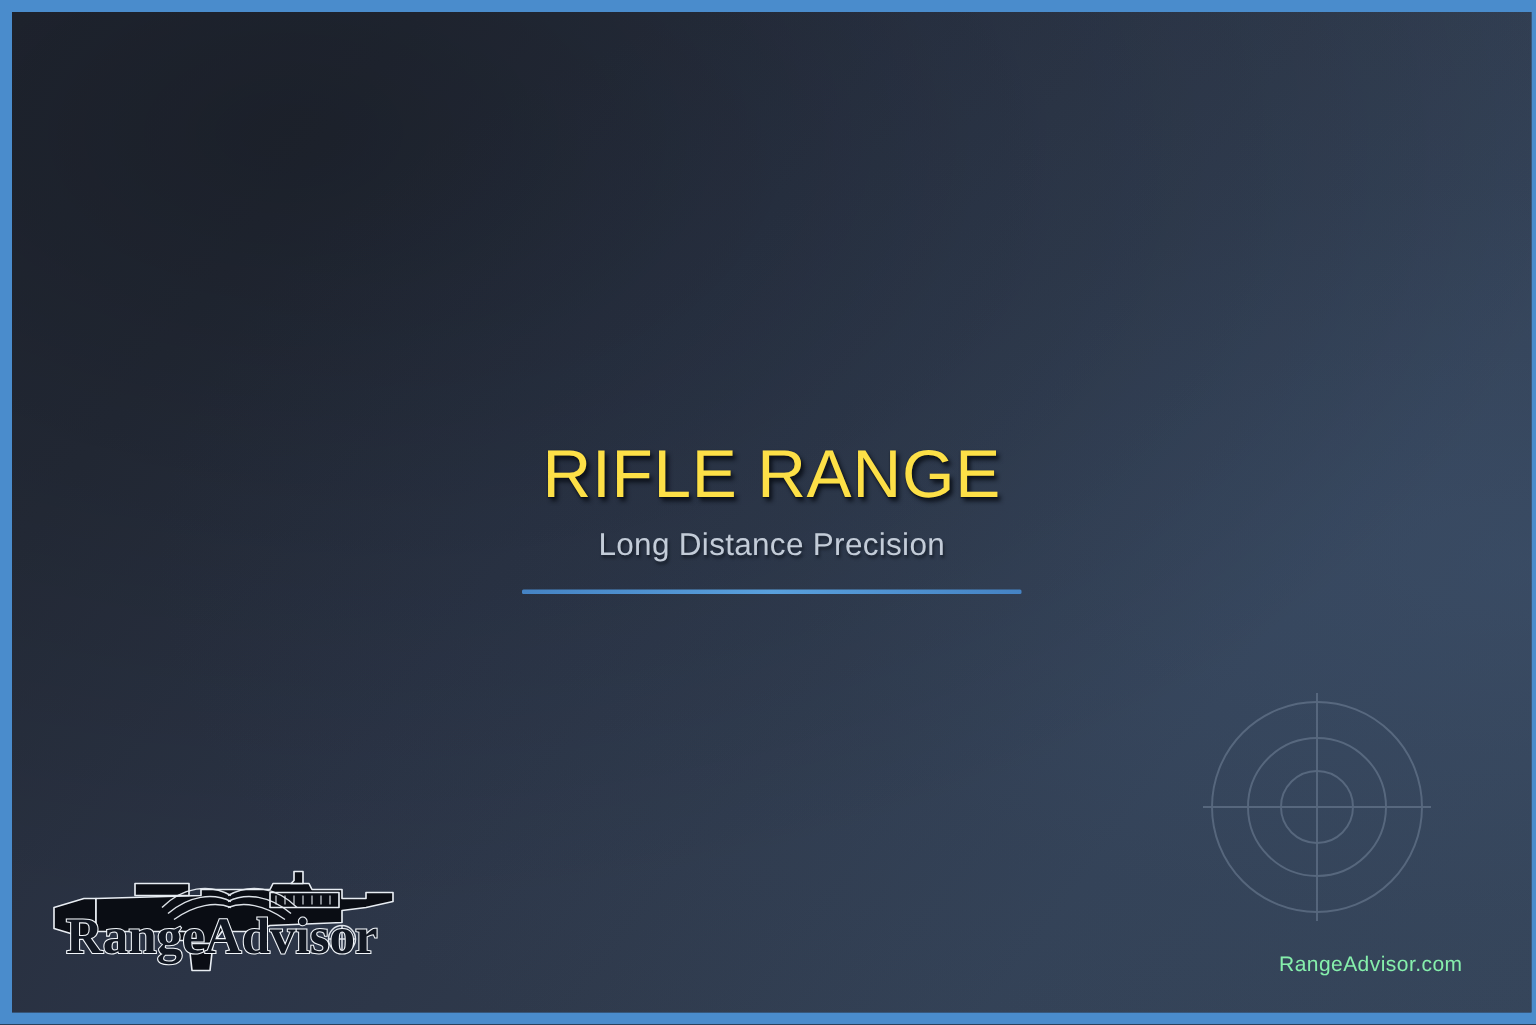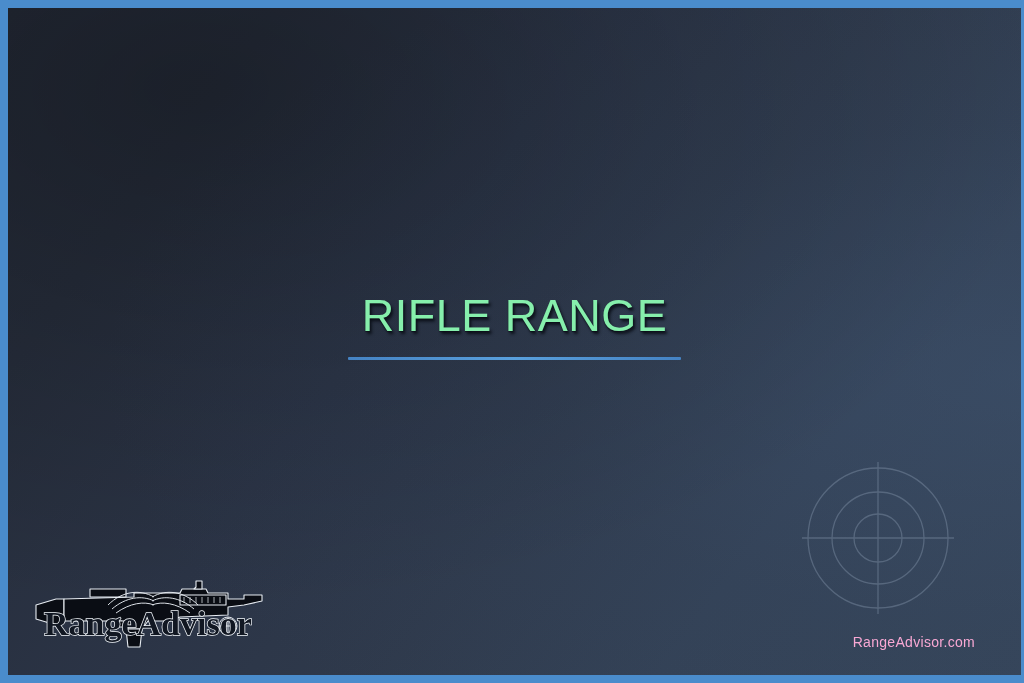--- a/index.html
+++ b/index.html
@@ -72,21 +72,21 @@
     left: 0;
     right: 0;
     top: 285px;
     text-align: center;
   }
   .slide-title {
     margin: 0;
     font-size: 45px;
     font-weight: 400;
     letter-spacing: 0.5px;
-    color: #86efac;
+    color: #fde047;
     line-height: 1.04;
     text-shadow: 2px 3px 3px rgba(8,12,20,0.88),
                  0 1px 1px rgba(8,12,20,0.7);
   }
   .slide-subtitle {
     margin: 12px 0 0 0;
     font-size: 21px;
     font-weight: 400;
     color: #c3ccd8;
     letter-spacing: 0.2px;
@@ -109,21 +109,21 @@
     height: 80px;
     text-decoration: underline;
   }
 
   
   .watermark {
     position: absolute;
     right: 46px;
     bottom: 25px;
     font-size: 14px;
-    color: #f9a8d4;
+    color: #86efac;
     letter-spacing: 0.3px;
   }
 </style>
 </head>
 <body>
 
 <div id="slide">
 
   <div class="bg-gradient"></div>
   <div class="bg-sheen"></div>
@@ -136,20 +136,21 @@
         <circle cx="77" cy="77" r="46"></circle>
         <circle cx="77" cy="77" r="24"></circle>
         <line x1="1" y1="77" x2="153" y2="77"></line>
         <line x1="77" y1="1" x2="77" y2="153"></line>
       </g>
     </svg>
   </div>
 
   <div class="title-block">
     <h1 class="slide-title">RIFLE RANGE</h1>
+    <p class="slide-subtitle">Long Distance Precision</p>
     <div class="accent-rule"></div>
   </div>
 
   <div class="logo">
     <svg width="246" height="80" viewBox="0 0 246 80" xmlns="http://www.w3.org/2000/svg">
       <defs>
         <clipPath id="logoclip">
             <rect x="0" y="0" width="246" height="80"></rect>
           </clipPath>
       </defs>

